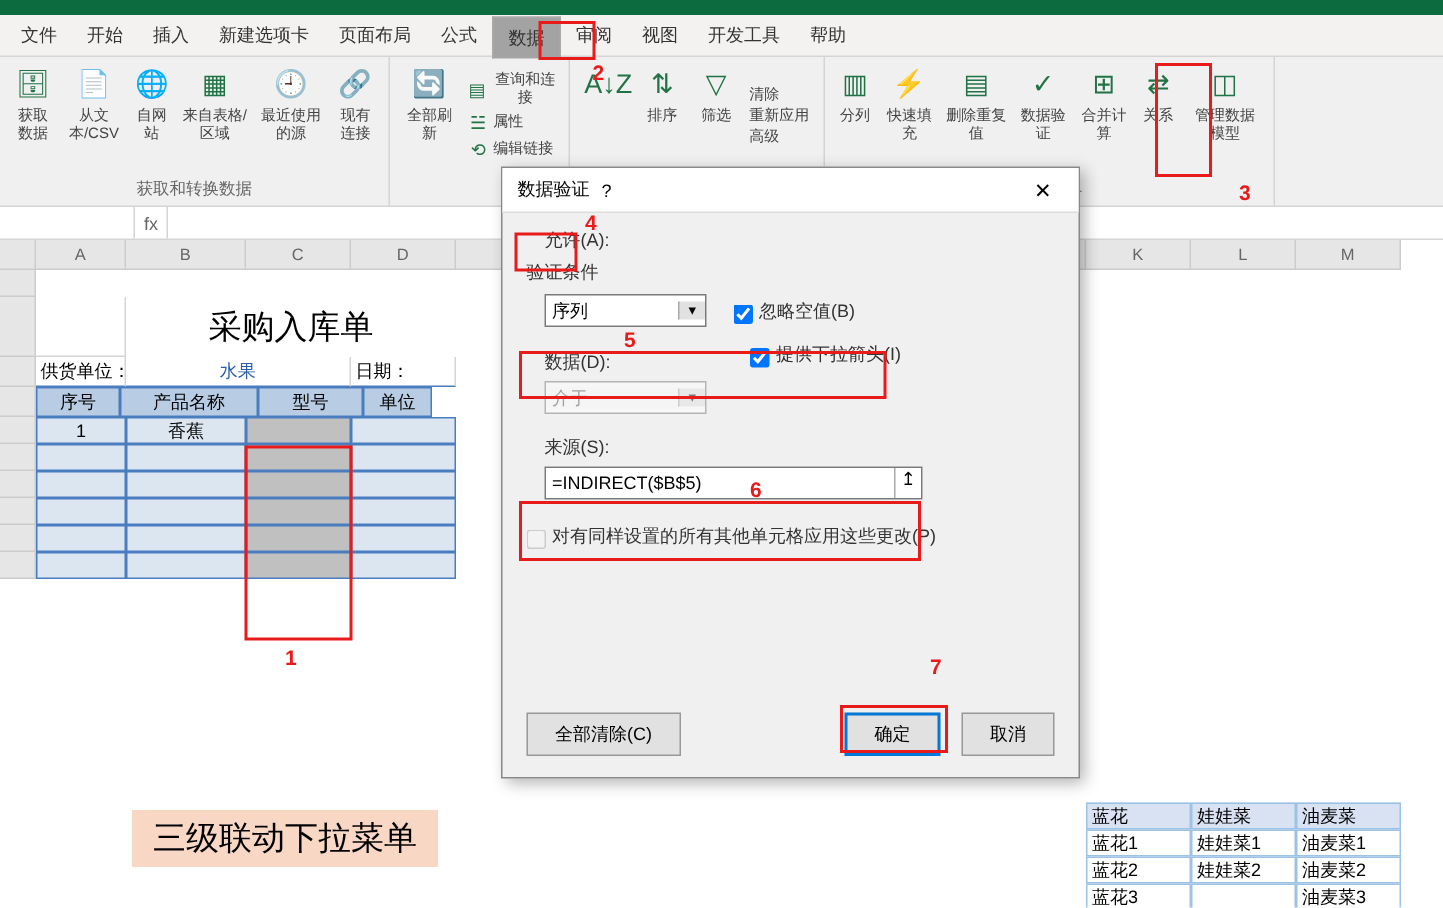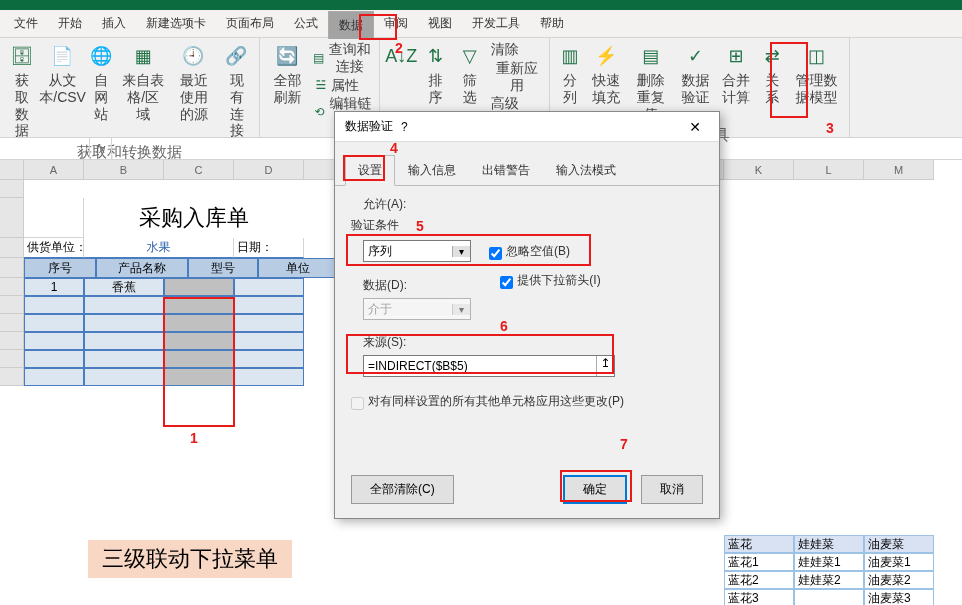--- a/index.html
+++ b/index.html
@@ -6,30 +6,30 @@
 body{background:#fff;width:962px;height:605px;overflow:hidden;position:relative}
 .titlebar{height:10px;background:#0c6b3f;color:#fff;text-align:center;font-size:11px;padding-top:0;overflow:hidden}
 .menubar{background:#f3f2f1;height:28px;display:flex;align-items:center;padding-left:4px;border-bottom:1px solid #d4d4d4}
 .menutab{padding:6px 10px;color:#333;cursor:pointer;height:28px;display:flex;align-items:center}
 .menutab.active{background:#a3a3a3;border:1px solid #ababab;border-bottom:none;position:relative;top:1px}
 .red-box{border:2px solid #e81a1a;position:absolute;pointer-events:none}
 .red-num{color:#e81a1a;font-size:14px;font-weight:bold;position:absolute}
 .ribbon{background:#f0f0f0;height:100px;display:flex;border-bottom:1px solid #d4d4d4}
 .rgroup{display:flex;flex-direction:column;align-items:center;border-right:1px solid #d4d4d4;padding:2px 4px}
 .rgrow{display:flex;flex:1}
-.rlabel{font-size:15px;color:#666;padding:2px 0}
+.rlabel{font-size:11px;color:#666;padding:2px 0}
 .ritem{display:flex;flex-direction:column;align-items:center;justify-content:flex-start;padding:2px 4px;cursor:pointer;min-width:32px}
 .ritem .icon{width:28px;height:28px;display:flex;align-items:center;justify-content:center;font-size:18px;color:#217346}
 .ritem .icon.sm{width:16px;height:16px;font-size:12px}
-.ritem span{font-size:14px;color:#444;text-align:center;line-height:1.2;margin-top:2px}
+.ritem span{font-size:10px;color:#444;text-align:center;line-height:1.2;margin-top:2px}
 .ritem.small{flex-direction:row;padding:1px 2px;min-width:auto}
 .ritem.small span{margin-top:0;margin-left:2px}
 .fbar{height:22px;background:#fff;border-bottom:1px solid #d4d4d4;display:flex;align-items:center}
 .namebox{width:90px;border-right:1px solid #d4d4d4;padding:0 4px;height:100%;display:flex;align-items:center}
-.fxbtn{padding:0 6px;font-style:italic;color:#666;border-right:1px solid #d4d4d4;height:100%;display:flex;align-items:center}
+.fxbtn{padding:0 6px;color:#666;border-right:1px solid #d4d4d4;height:100%;display:flex;align-items:center}
 .fxinput{flex:1;padding:0 4px;height:100%}
 .sheet{position:relative;background:#fff}
 .colhdrs{display:flex;height:20px}
 .rowhdr{width:24px;background:#e6e6e6;border-right:1px solid #ccc;border-bottom:1px solid #ccc;text-align:center;font-size:11px;color:#666;display:flex;align-items:center;justify-content:center}
 .colhdr{background:#e6e6e6;border-right:1px solid #ccc;border-bottom:1px solid #ccc;text-align:center;font-size:11px;color:#666;display:flex;align-items:center;justify-content:center;height:20px}
 .gridbody{position:relative}
 .row{display:flex;height:18px}
 .cell{border-right:1px solid #d4d4d4;border-bottom:1px solid #d4d4d4;display:flex;align-items:center;padding:0 3px;font-size:12px;overflow:hidden;white-space:nowrap}
 .form-title{font-size:22px;font-weight:normal;font-family:KaiTi,serif}
 .form-th{background:#b8cce4;border:1px solid #4a7cc0;font-size:12px;text-align:center;justify-content:center}
@@ -227,24 +227,24 @@
       <div class="cell form-title" style="width:220px;justify-content:center;border:none">采购入库单</div>
     </div>
     <div class="row" style="height:20px">
       <div class="rowhdr"></div>
       <div class="cell" style="width:60px;border-bottom:1px solid #4a7cc0">供货单位：</div>
       <div class="cell" style="width:150px;justify-content:center;color:#2a5caa;border-bottom:1px solid #4a7cc0">水果</div>
       <div class="cell" style="width:70px;border-bottom:1px solid #4a7cc0">日期：</div>
     </div>
     <div class="row" style="height:20px">
       <div class="rowhdr"></div>
-      <div class="cell form-th" style="width:72px">序号</div>
+      <div class="cell form-th" style="width:56px">序号</div>
       <div class="cell form-th" style="width:92px">产品名称</div>
       <div class="cell form-th" style="width:70px">型号</div>
-      <div class="cell form-th" style="width:80px">单位</div>
+      <div class="cell form-th" style="width:46px">单位</div>
     </div>
     <div class="row" style="height:18px">
       <div class="rowhdr"></div>
       <div class="cell form-td" style="width:60px">1</div>
       <div class="cell form-td" style="width:80px">香蕉</div>
       <div class="cell form-td sel" style="width:70px"></div>
       <div class="cell form-td" style="width:70px"></div>
     </div>
     <div class="row" style="height:18px">
         <div class="rowhdr"></div>
@@ -305,26 +305,20 @@
         <div class="cell">油麦菜3</div>
       </div>
   </div>
 </div>
 
 <div class="dialog">
   <div class="dlg-title">
     <span>数据验证</span>
     <span class="dlg-help">?</span>
     <span class="dlg-close">✕</span>
-  </div>
-  <div class="dlg-tabs">
-    <div class="dlg-tab active">设置</div>
-    <div class="dlg-tab">输入信息</div>
-    <div class="dlg-tab">出错警告</div>
-    <div class="dlg-tab">输入法模式</div>
   </div>
   <div class="dlg-body">
     <div style="margin-bottom:4px;padding-left:12px"><label>允许(A):</label></div>
     <div style="margin-bottom:6px"><label>验证条件</label></div>
     <div style="display:flex;align-items:center;gap:18px;padding-left:12px;margin-bottom:10px">
       <div class="combo">
           <input value="序列" style="">
           <div class="arr">▾</div>
         </div>
       <label class="chk">

